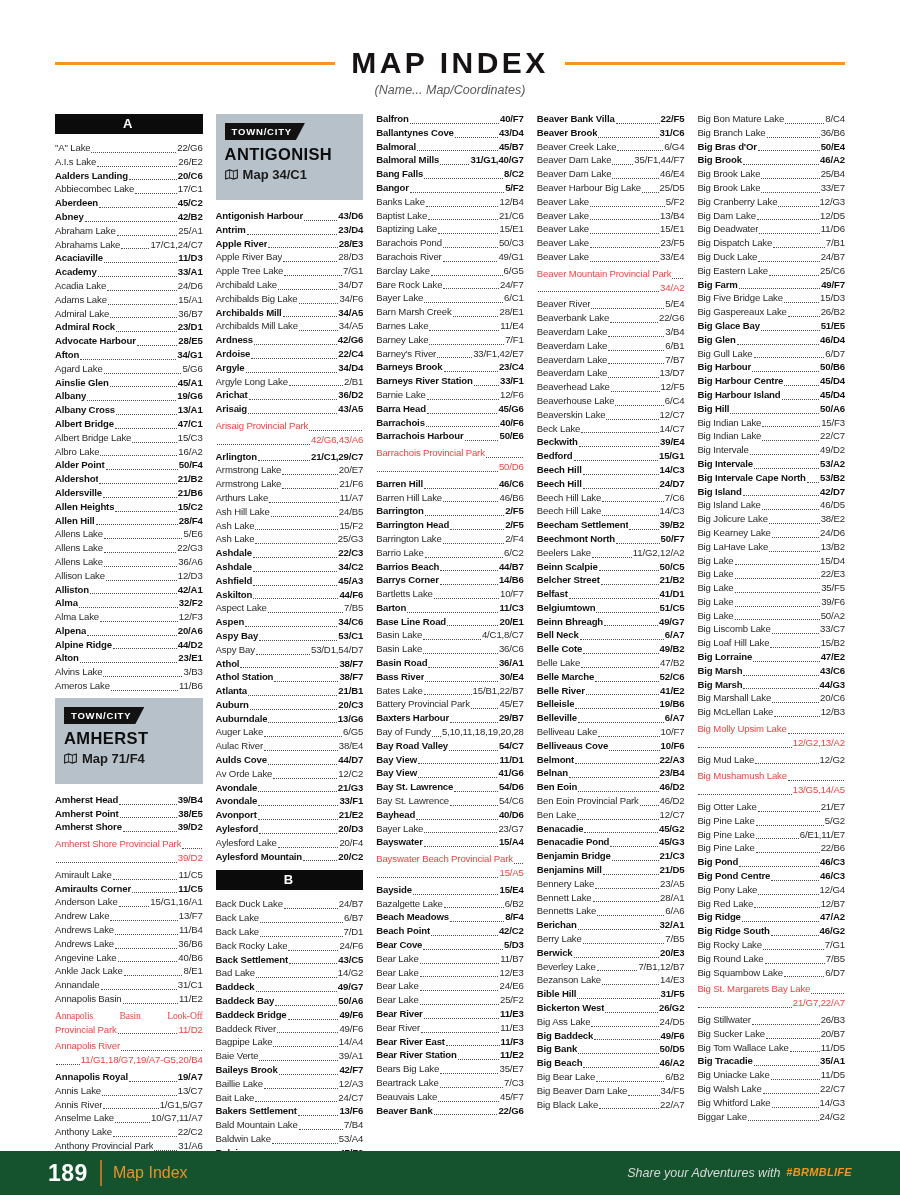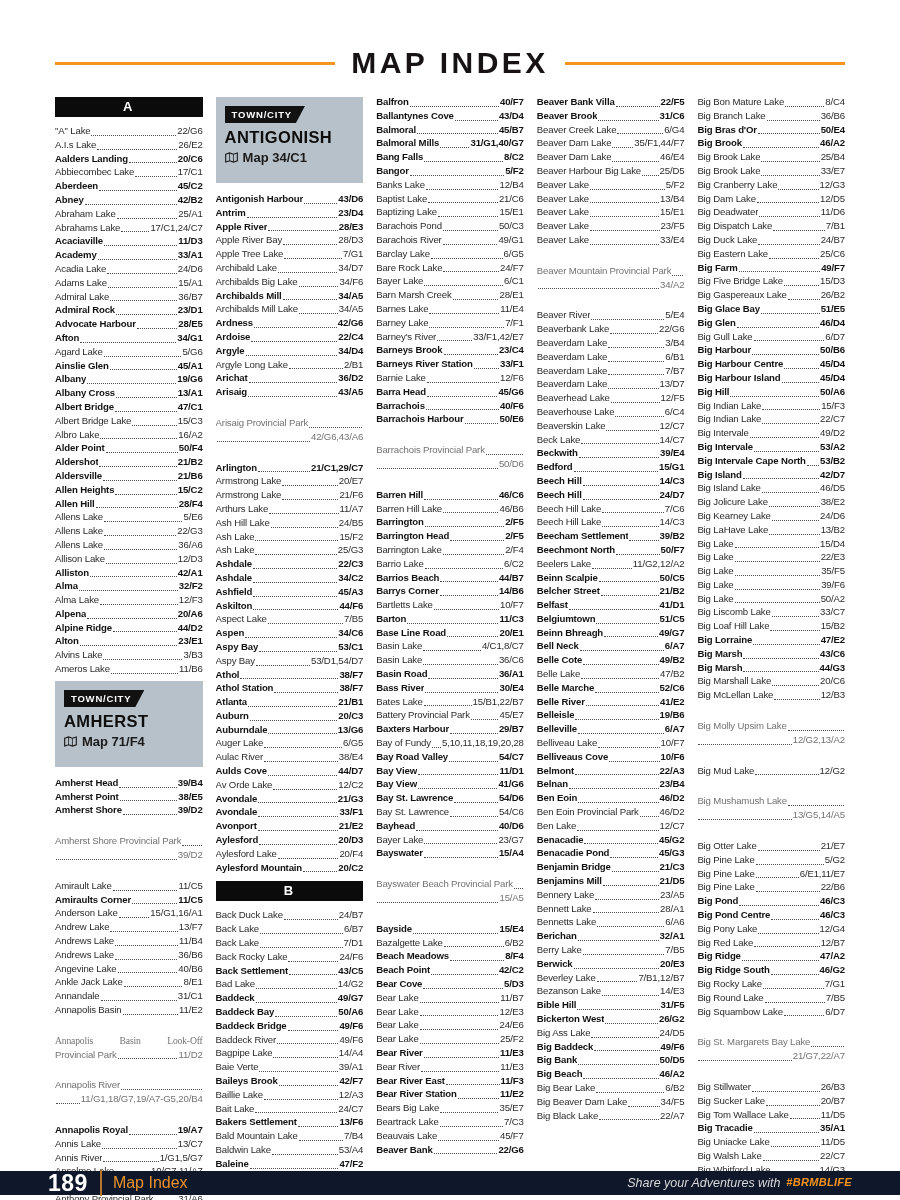--- a/index.html
+++ b/index.html
@@ -21,59 +21,60 @@
   }
   
   .columns{display:flex;gap:13px;margin:15px 55px 0;}
   .col{flex:1;min-width:0;}
   .row{display:flex;align-items:baseline;font-size:9.6px;line-height:13.8px;letter-spacing:-0.15px;}
   .entry{color:#2b2b2b;}
   .entry.b,.wrap-entry.b{font-weight:bold;color:#121212;}
   .nm{white-space:nowrap;flex-shrink:1;min-width:0;overflow:hidden;}
   .cd{white-space:nowrap;}
   .dots{flex:1 1 4px;min-width:2px;border-bottom:1.4px dotted #4d4d4d;margin:0 1px 2px 1px;align-self:flex-end;}
-  .wrap-entry{margin:17px 0;color:#737373;}
+  .wrap-entry{margin:3px 0;color:#ef4444;}
   .jline{display:block;text-align:justify;text-align-last:justify;font-size:9.6px;line-height:13.8px;letter-spacing:-0.15px;font-family:Liberation Serif, serif;}
   
   .letter-bar{
     background:#0b0b0b;color:#fff;text-align:center;font-weight:bold;font-size:13px;
     letter-spacing:2px;height:20px;line-height:20px;margin:7px 0 7px;
   }
   .col .letter-bar:first-child{margin-top:2px;}
   
   .town-card{background:#b7c1c9;padding:7px 9px 18px;margin:5px 0 9px;}
   .col .town-card:first-child{margin-top:2px;}
   .town-tag{
     display:inline-block;background:#121212;color:#fff;font-size:9.5px;font-weight:bold;
     letter-spacing:0.8px;padding:3px 13px 3px 7px;
     clip-path:polygon(0 0,100% 0,calc(100% - 9px) 100%,0 100%);
   }
   .town-name{font-size:16.5px;font-weight:800;letter-spacing:0.4px;margin-top:5px;color:#0d0d0d;}
   .town-map{display:flex;align-items:center;gap:5px;font-size:13px;font-weight:600;margin-top:3px;color:#1a1a1a;}
   .map-ico{display:inline-flex;}
   
   .footer{
-    position:absolute;left:0;right:0;bottom:5px;height:24px;background:#0f172a;
+    position:absolute;left:0;right:0;bottom:5px;height:44px;background:#14532d;
     display:flex;align-items:center;
   }
   .page-num{color:#ffffff;font-size:23px;font-weight:800;margin-left:48px;letter-spacing:0.5px;}
   .f-divider{width:2px;height:26px;background:#b5762a;margin:0 11px 0 12px;}
   .f-section{color:#e8922a;font-size:16px;font-weight:500;}
   .f-right{margin-left:auto;margin-right:48px;font-size:12.5px;color:#d9d9d9;display:flex;align-items:flex-start;gap:6px;font-style:italic;}
   .f-right .tag{color:#F7941D;font-weight:bold;font-size:11px;letter-spacing:0.3px;}
 </style>
 </head>
 <body>
 
 <header class="hdr">
   <div class="title-row">
     <span class="rule"></span>
     <h1>MAP INDEX</h1>
     <span class="rule"></span>
   </div>
+  <div class="subtitle">(Name... Map/Coordinates)</div>
 </header>
 
 <main class="columns">
   <div class="col">
       <div class="letter-bar">A</div>
       <div class="row entry">
         <span class="nm">"A" Lake</span>
         <span class="dots"></span>
         <span class="cd">22/G6</span>
       </div>

